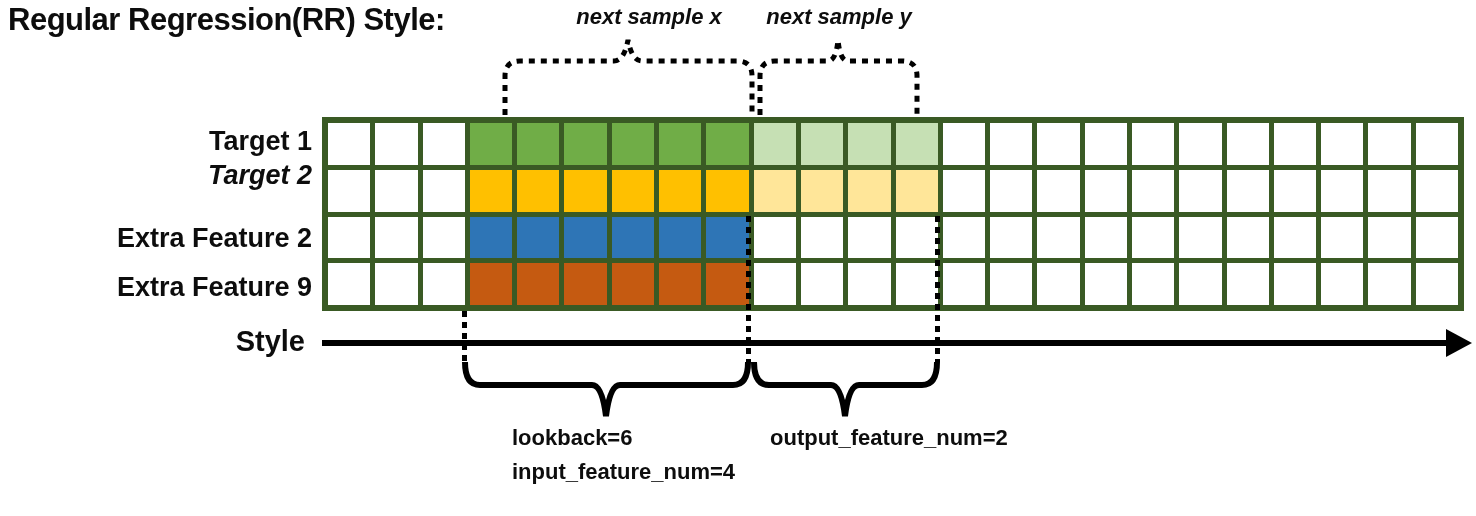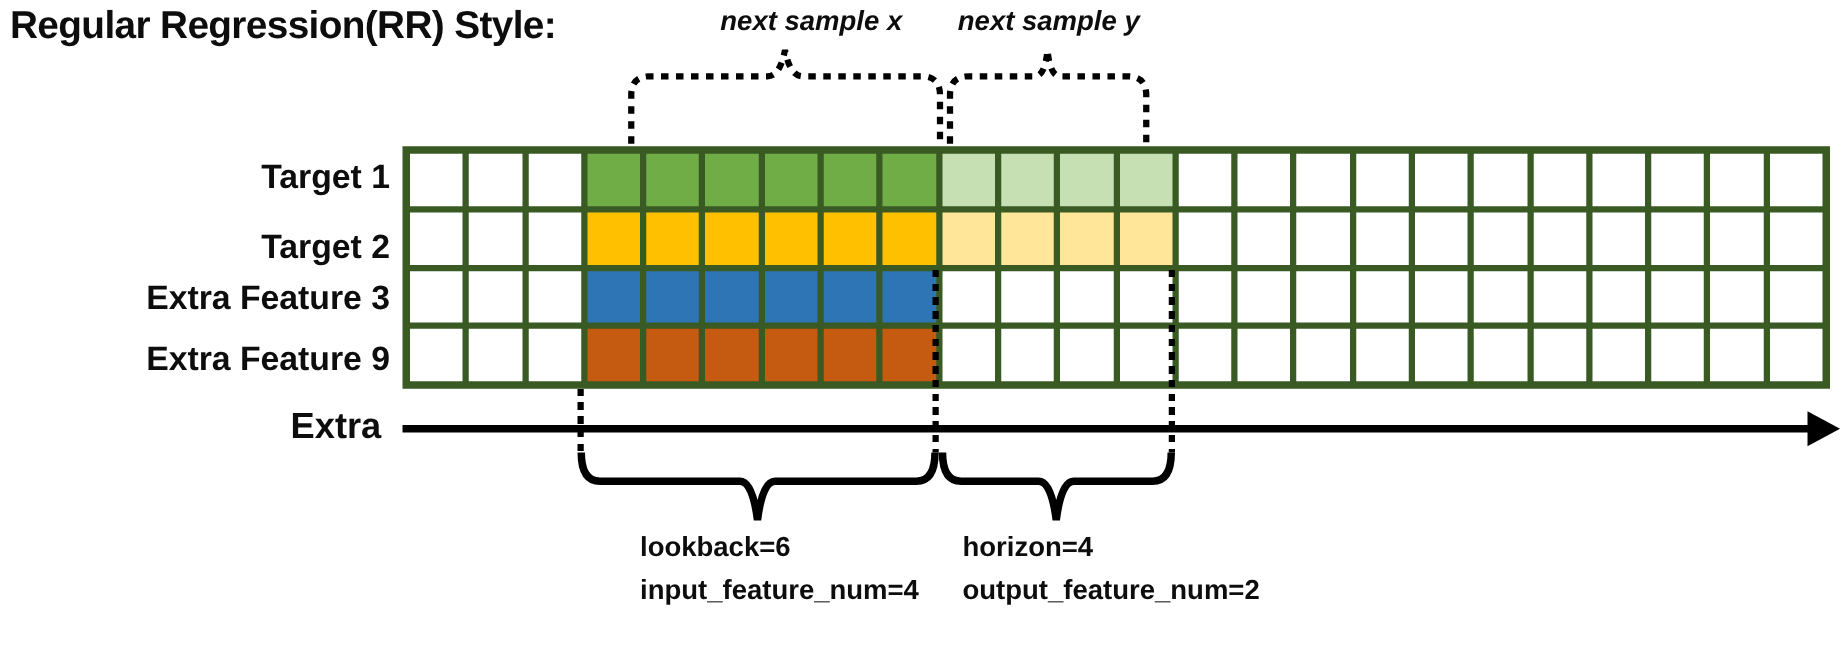--- a/index.html
+++ b/index.html
@@ -49,22 +49,22 @@
 
 <div class="canvas">
 
   <div class="title">Regular Regression(RR) Style:</div>
 
   <div class="brace-label" style="left:519px;">next sample x</div>
   <div class="brace-label" style="left:709px;">next sample y</div>
 
   <div id="row-labels">
       <div class="row-label" style="top: 117px;">Target 1</div>
-      <div class="row-label" style="top: 173px;">Target 2</div>
-      <div class="row-label" style="top: 214px;">Extra Feature 3</div>
+      <div class="row-label" style="top: 151px; font-style: italic;">Target 2</div>
+      <div class="row-label" style="top: 214px;">Extra Feature 2</div>
       <div class="row-label" style="top: 262.5px;">Extra Feature 9</div>
     </div>
 
   <div class="grid" id="grid" style="background: rgb(58, 90, 36);">
       <div class="cell" style="background: rgb(255, 255, 255);"></div>
       <div class="cell" style="background: rgb(255, 255, 255);"></div>
       <div class="cell" style="background: rgb(255, 255, 255);"></div>
       <div class="cell" style="background: rgb(112, 173, 71);"></div>
       <div class="cell" style="background: rgb(112, 173, 71);"></div>
       <div class="cell" style="background: rgb(112, 173, 71);"></div>
@@ -164,26 +164,25 @@
   <div class="vdots" style="left:746px; top:216px; height:146px;"></div>
   <div class="vdots" style="left:935px; top:216px; height:146px;"></div>
 
   <svg class="overlay" width="1476" height="516">
     <path d="M 505 115 L 505 76 Q 505 61 520 61 L 614 61 Q 624 61 628 40 Q 632 61 642 61 L 737 61 Q 752 61 752 76 L 752 115" fill="none" stroke="#000" stroke-width="5" stroke-dasharray="6 6"></path>
     <path d="M 760 115 L 760 76 Q 760 61 775 61 L 828 61 Q 836 61 838 40 Q 840 61 848 61 L 902 61 Q 917 61 917 76 L 917 115" fill="none" stroke="#000" stroke-width="5" stroke-dasharray="6 6"></path>
     <path d="M 465 362 Q 465 385 480 385 L 592 385 Q 602 385 606 416 Q 610 385 620 385 L 733 385 Q 748 385 748 362" fill="none" stroke="#000" stroke-width="6"></path>
     <path d="M 754 362 Q 754 385 769 385 L 831 385 Q 841 385 845 416 Q 849 385 859 385 L 922 385 Q 937 385 937 362" fill="none" stroke="#000" stroke-width="6"></path>
   </svg>
 
-  <div class="time-label">Extra</div>
+  <div class="time-label">Style</div>
   <div class="time-line"></div>
   <div class="time-arrowhead"></div>
 
   <div class="text-block" id="input-block" style="left:512px;">
       <div>lookback=6</div>
       <div>input_feature_num=4</div>
     </div>
   <div class="text-block" id="output-block" style="left:770px;">
-      <div>horizon=4</div>
       <div>output_feature_num=2</div>
     </div>
 
 </div>
 
 </body></html>

